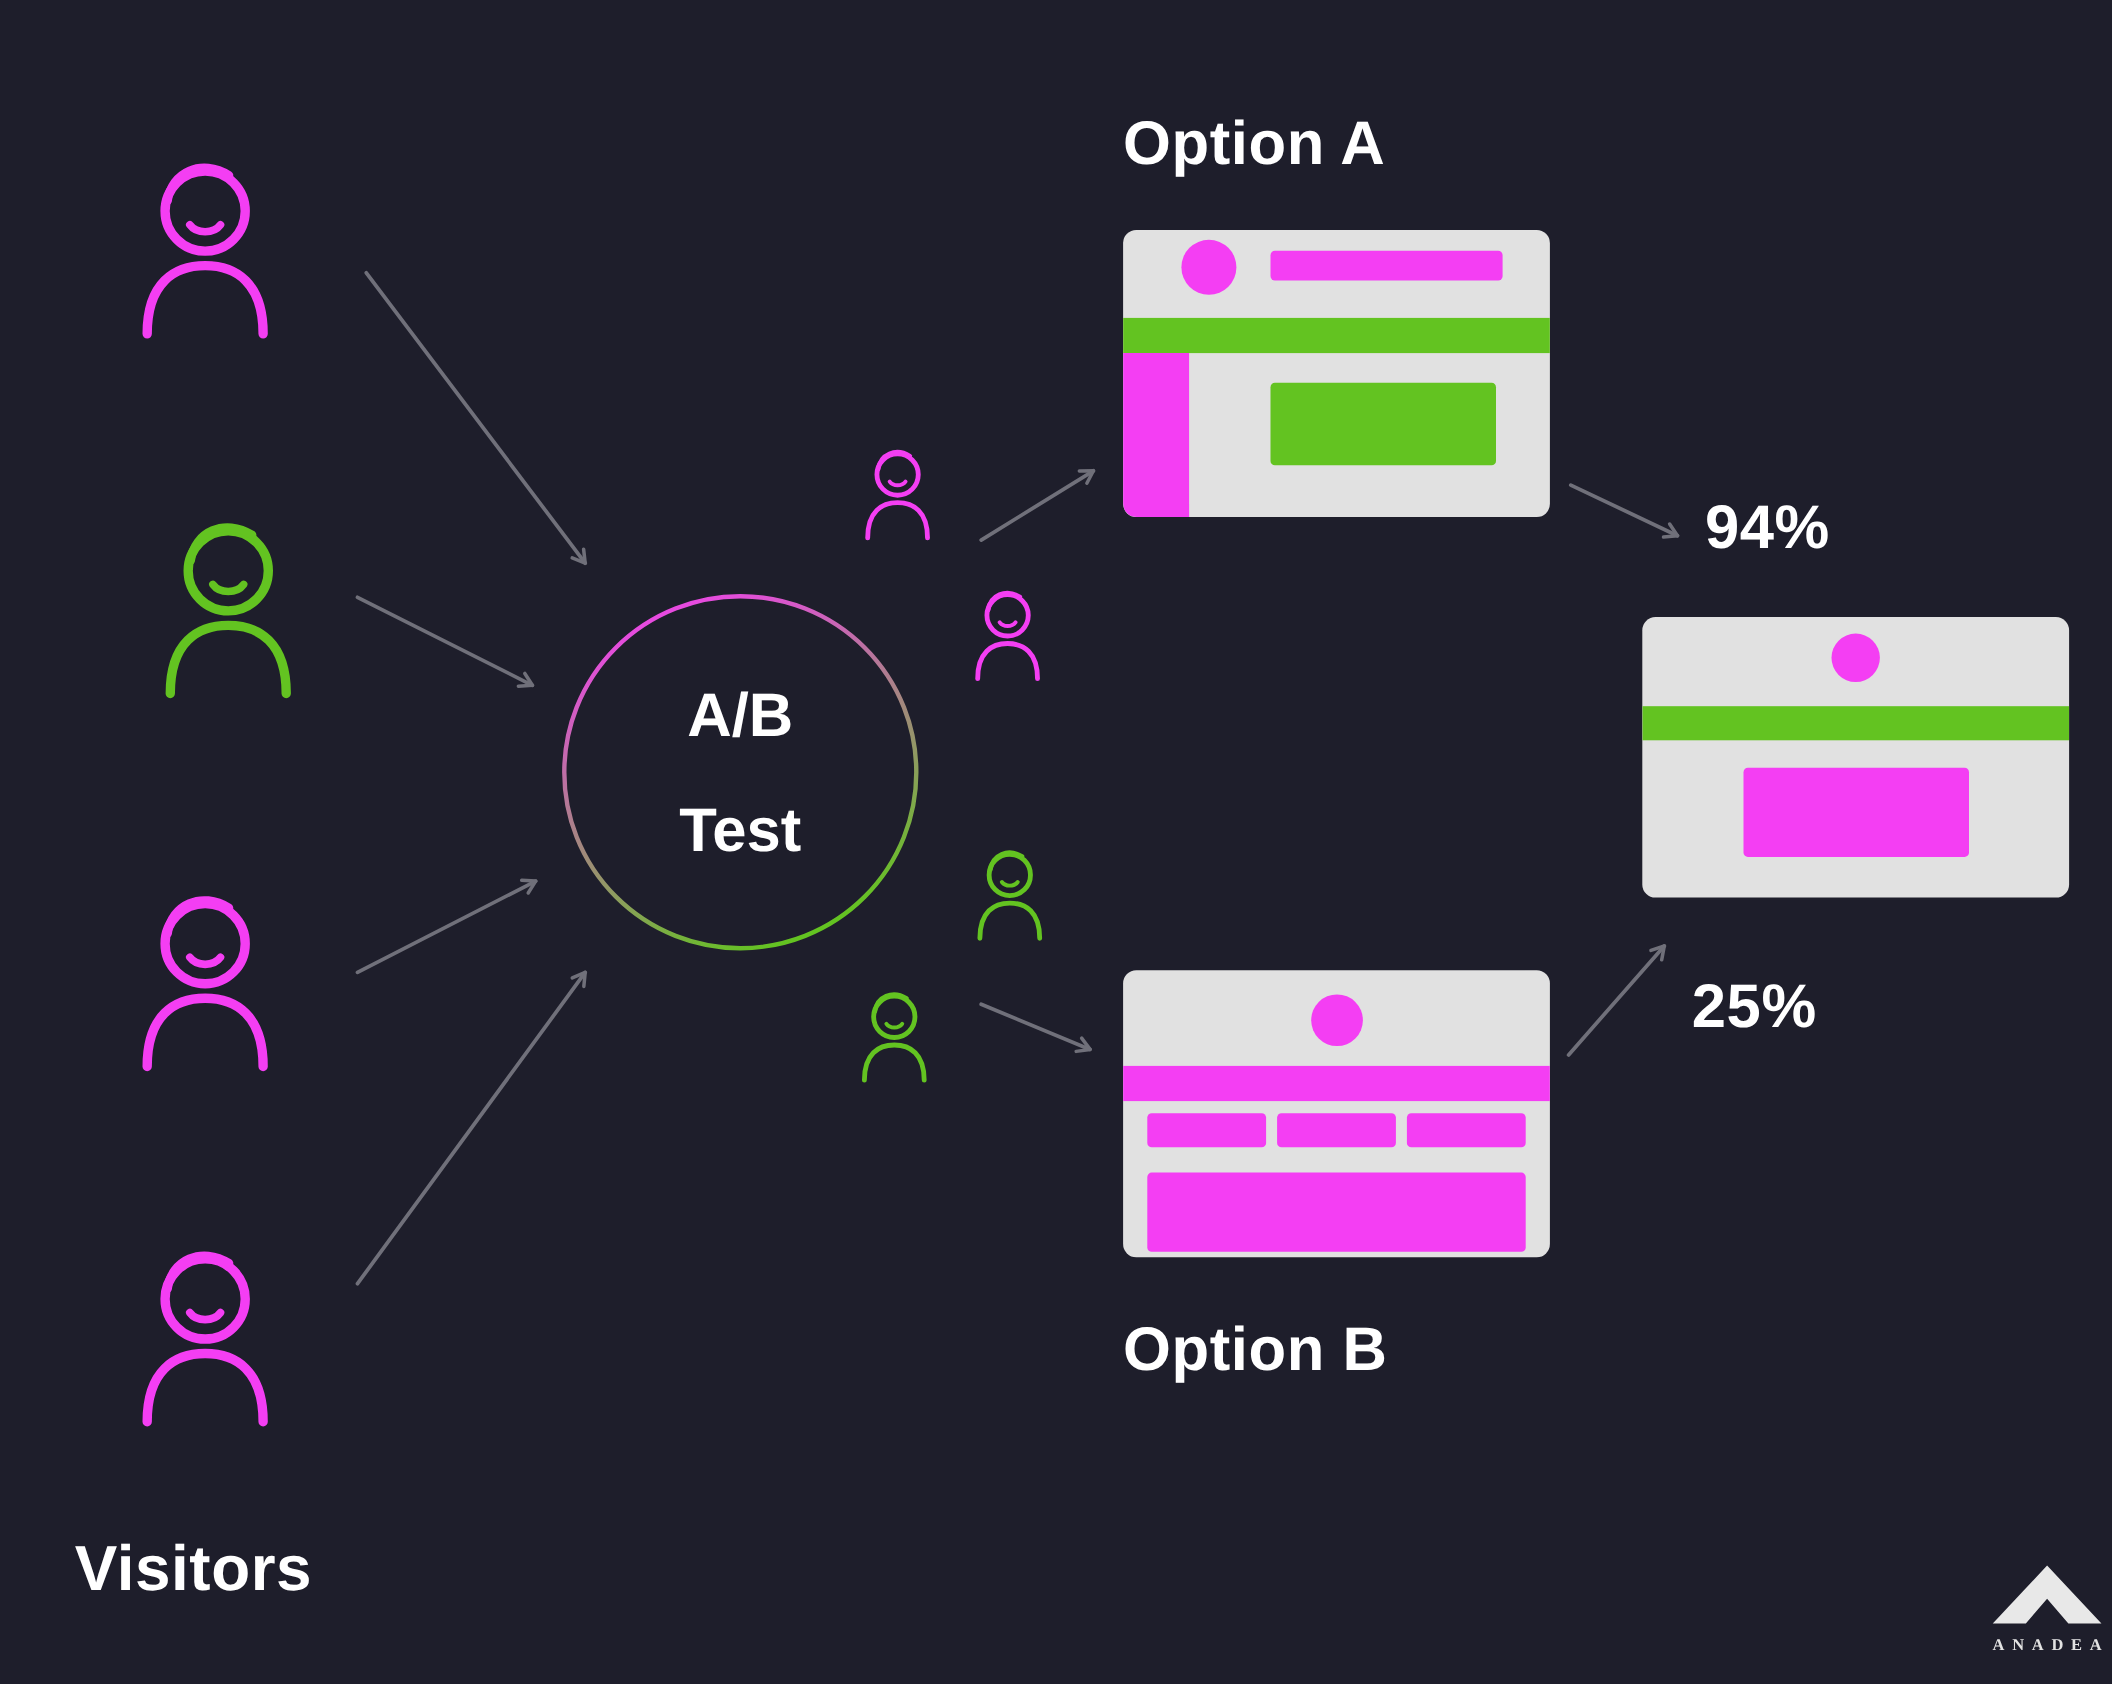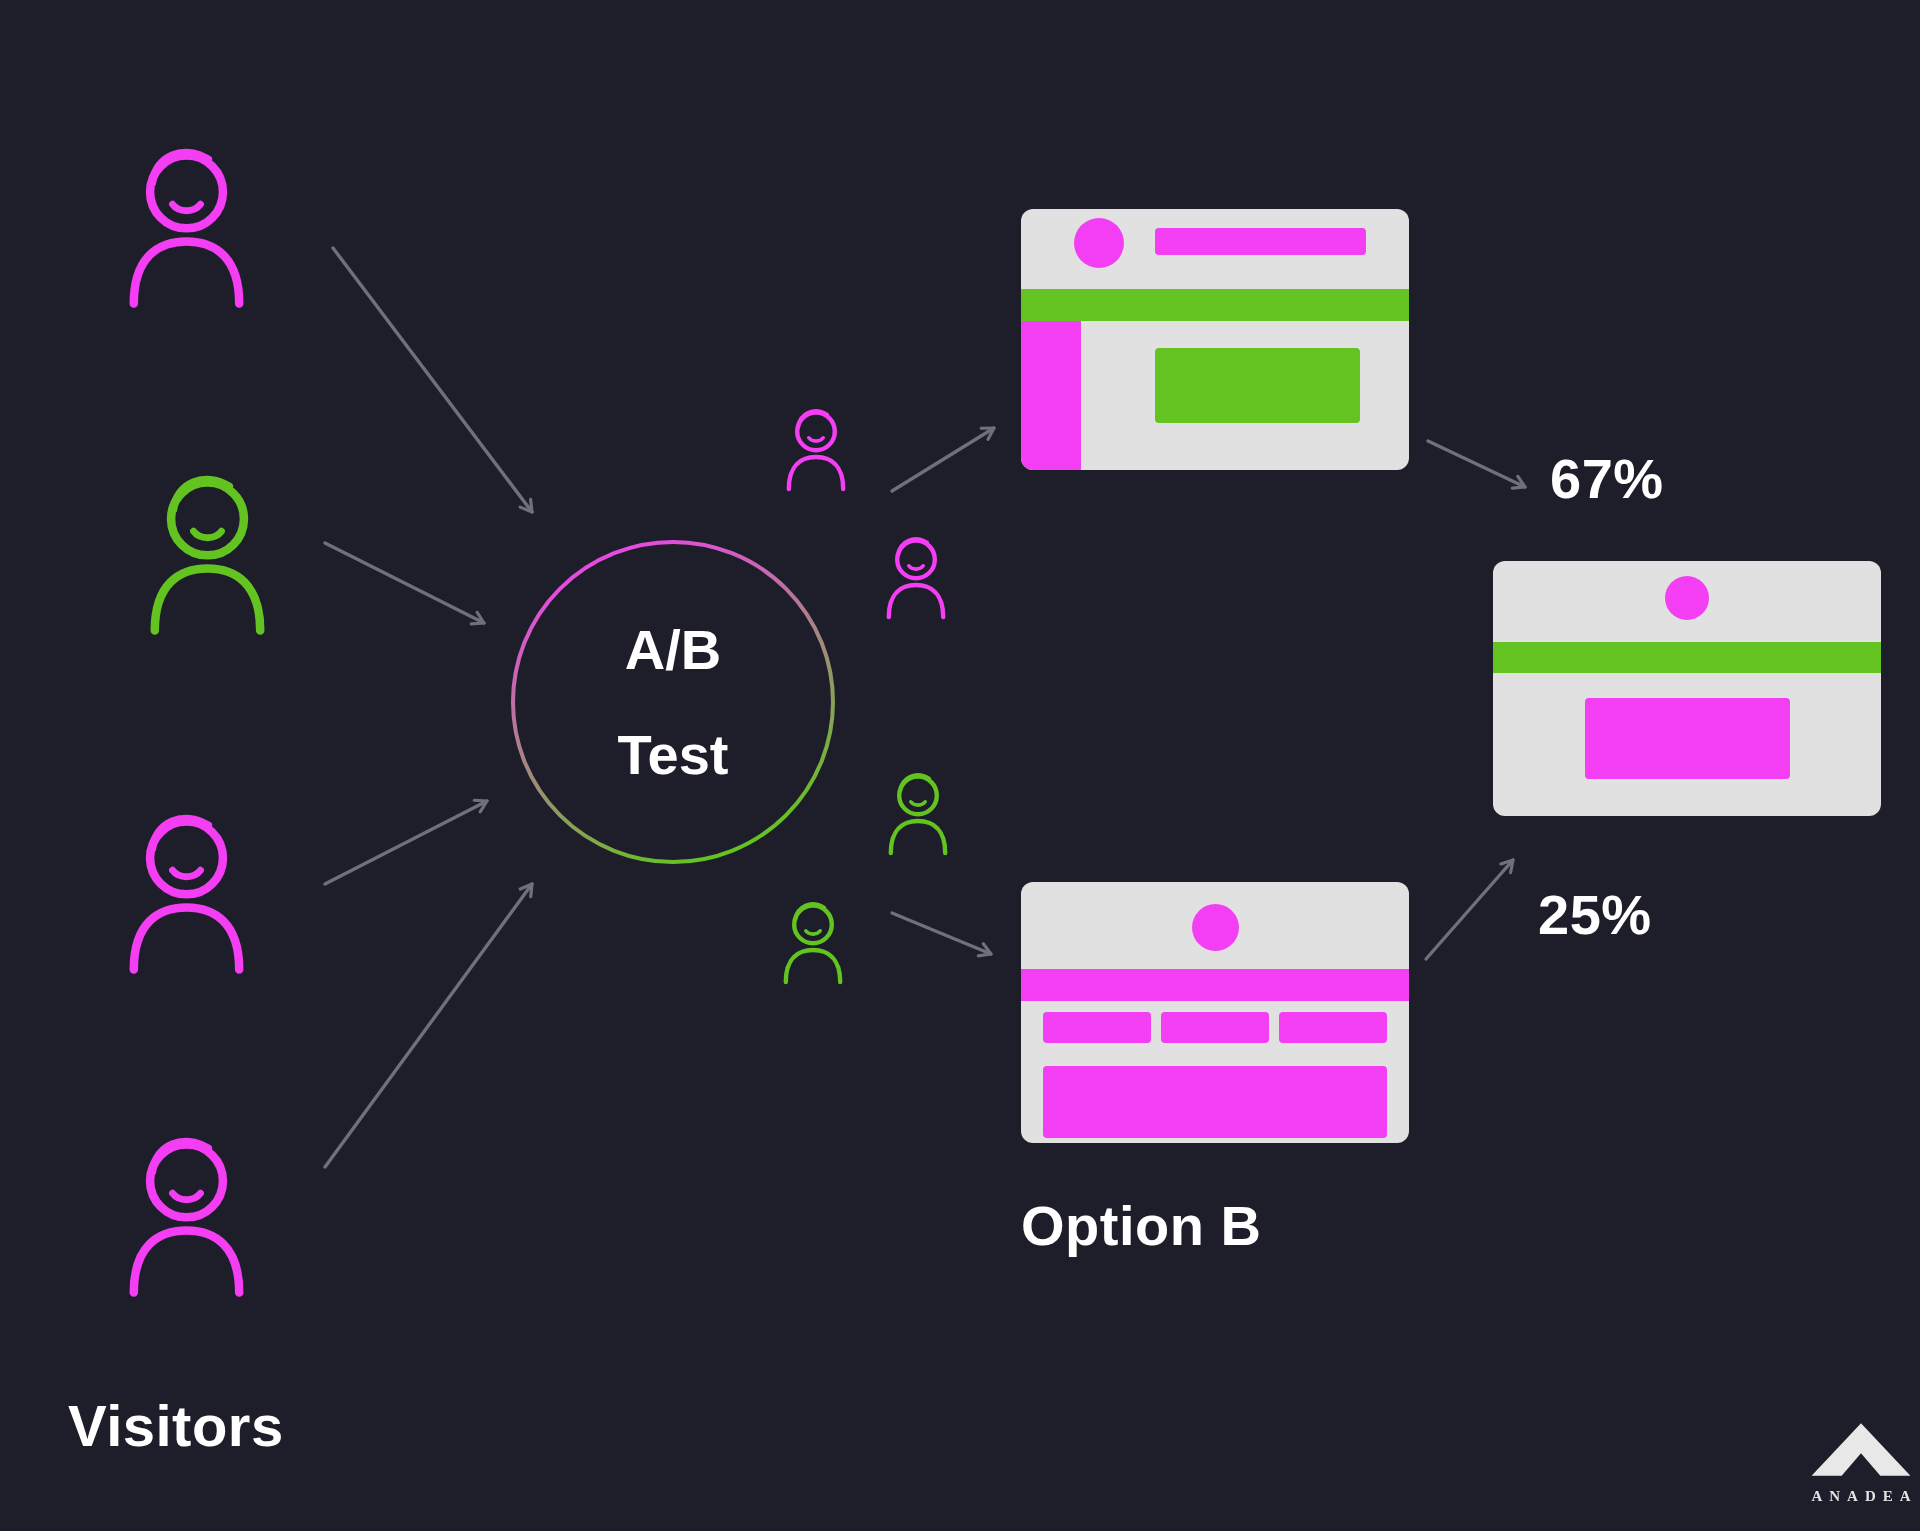--- a/index.html
+++ b/index.html
@@ -114,28 +114,29 @@
         </linearGradient>
       </defs>
       <circle cx="164" cy="164" r="160" fill="none" stroke="url(#ring)" stroke-width="4"></circle>
     </svg>
     <div class="node-text">
       <div>A/B</div>
       <div>Test</div>
     </div>
   </div>
 
+  <div class="label" style="left:1021px;top:99px">Option A</div>
   <div class="card" style="left:1021px;top:209px;width:388px;height:261px">
     <div class="dot" style="left:53px;top:9px;width:50px;height:50px"></div>
     <div class="blk pink" style="left:134px;top:19px;width:211px;height:27px"></div>
     <div class="stripe green" style="top:80px;height:32px"></div>
     <div class="blk pink" style="left:0;top:112px;width:60px;height:149px;border-radius:0 0 0 12px"></div>
     <div class="blk green" style="left:134px;top:139px;width:205px;height:75px"></div>
   </div>
-  <div class="label" style="left:1550px;top:448px">67%</div>
+  <div class="label" style="left:1550px;top:448px">94%</div>
 
   <div class="card" style="left:1493px;top:561px;width:388px;height:255px">
     <div class="dot" style="left:172px;top:15px;width:44px;height:44px"></div>
     <div class="stripe green" style="top:81px;height:31px"></div>
     <div class="blk pink" style="left:92px;top:137px;width:205px;height:81px"></div>
   </div>
 
   <div class="card" style="left:1021px;top:882px;width:388px;height:261px">
     <div class="dot" style="left:171px;top:22px;width:47px;height:47px"></div>
     <div class="stripe pink" style="top:87px;height:32px"></div>

